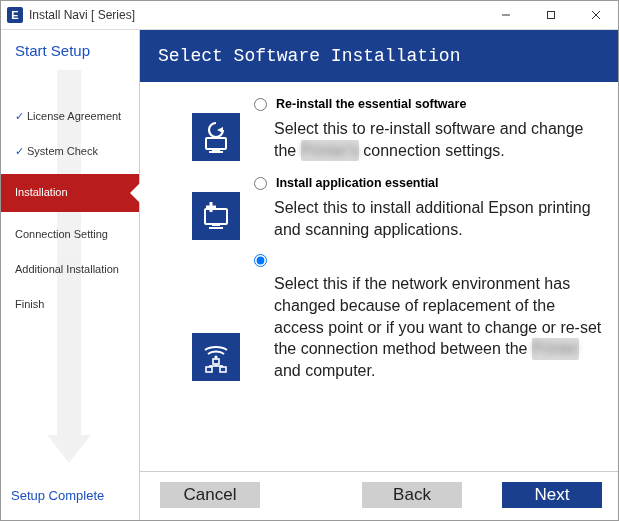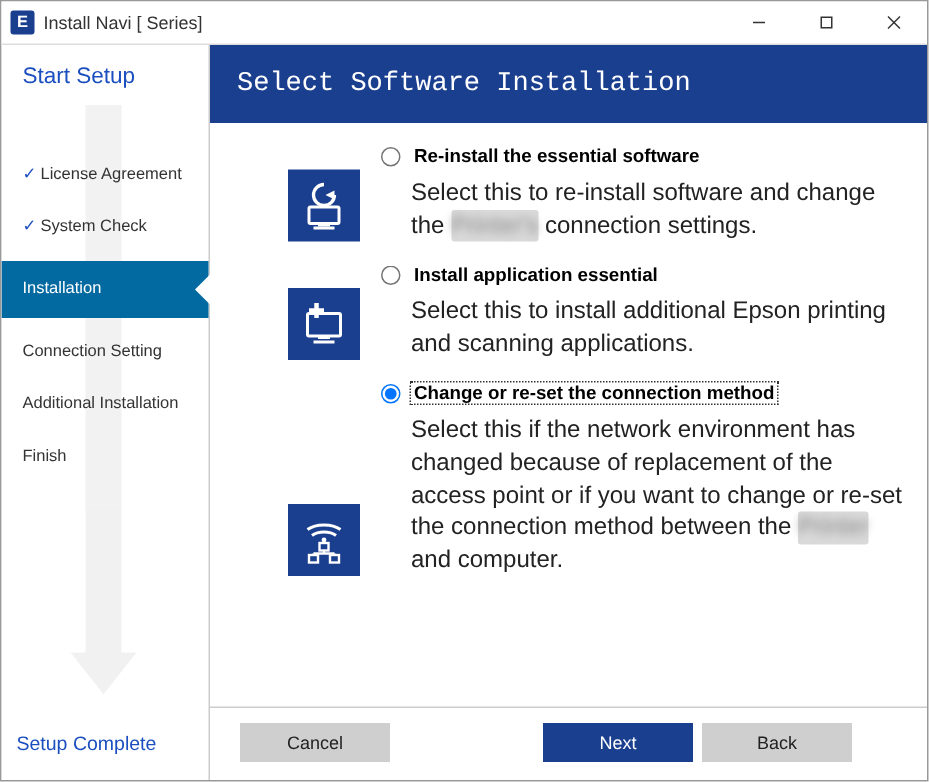--- a/index.html
+++ b/index.html
@@ -115,21 +115,21 @@
     line-height: 1.2;
   }
   .step .check {
     display: inline-block;
     width: 10px;
     color: #1b4fbf;
     margin-right: 2px;
     font-size: 11px;
   }
   .step.active {
-    background: #0369a1;
+    background: #b91c1c;
     color: #fff;
     padding: 12px 0 12px 14px;
     margin: 6px 0;
   }
   .step.active::after {
     content: "";
     position: absolute;
     right: -1px;
     top: 50%;
     transform: translateY(-50%);
@@ -211,21 +211,21 @@
   }
   .footer-inner {
     display: flex;
     justify-content: flex-end;
     align-items: center;
     gap: 0;
   }
   .btn {
     width: 100px;
     height: 26px;
-    font-size: 12px;
+    font-size: 17px;
     display: flex; align-items: center; justify-content: center;
     cursor: pointer;
     user-select: none;
   }
   .btn.gray {
     background: #cfcfcf;
     color: #222;
   }
   .btn.primary {
     background: #1b3f8f;
@@ -338,30 +338,29 @@
                 <rect x="21" y="27" width="6" height="5" fill="none" stroke="#fff" stroke-width="1.6"></rect>
                 <line x1="17" y1="24" x2="17" y2="26" stroke="#fff" stroke-width="1.6"></line>
                 <line x1="10" y1="26" x2="24" y2="26" stroke="#fff" stroke-width="1.6"></line>
                 <line x1="10" y1="26" x2="10" y2="27" stroke="#fff" stroke-width="1.6"></line>
                 <line x1="24" y1="26" x2="24" y2="27" stroke="#fff" stroke-width="1.6"></line>
               </svg>
             </div>
             <div class="opt-body">
               <label class="opt-title">
                 <input type="radio" name="install-option" checked="" style="">
-                <span class="title-text">Change or re-set the connection method</span>
               </label>
               <div class="opt-desc">Select this if the network environment has changed because of replacement of the access point or if you want to change or re-set the connection method between the <span class="blur">Printer</span> and computer.</div>
             </div>
           </div>
         </div>
 
       <div class="footer">
         <div class="footer-inner">
           <div class="btn gray btn-cancel">Cancel</div>
+          <div class="btn gray btn-back">Back</div>
           <div class="btn primary btn-next">Next</div>
-          <div class="btn gray btn-back">Back</div>
         </div>
       </div>
     </div>
 
   </div>
 </div>
 
 </body></html>

